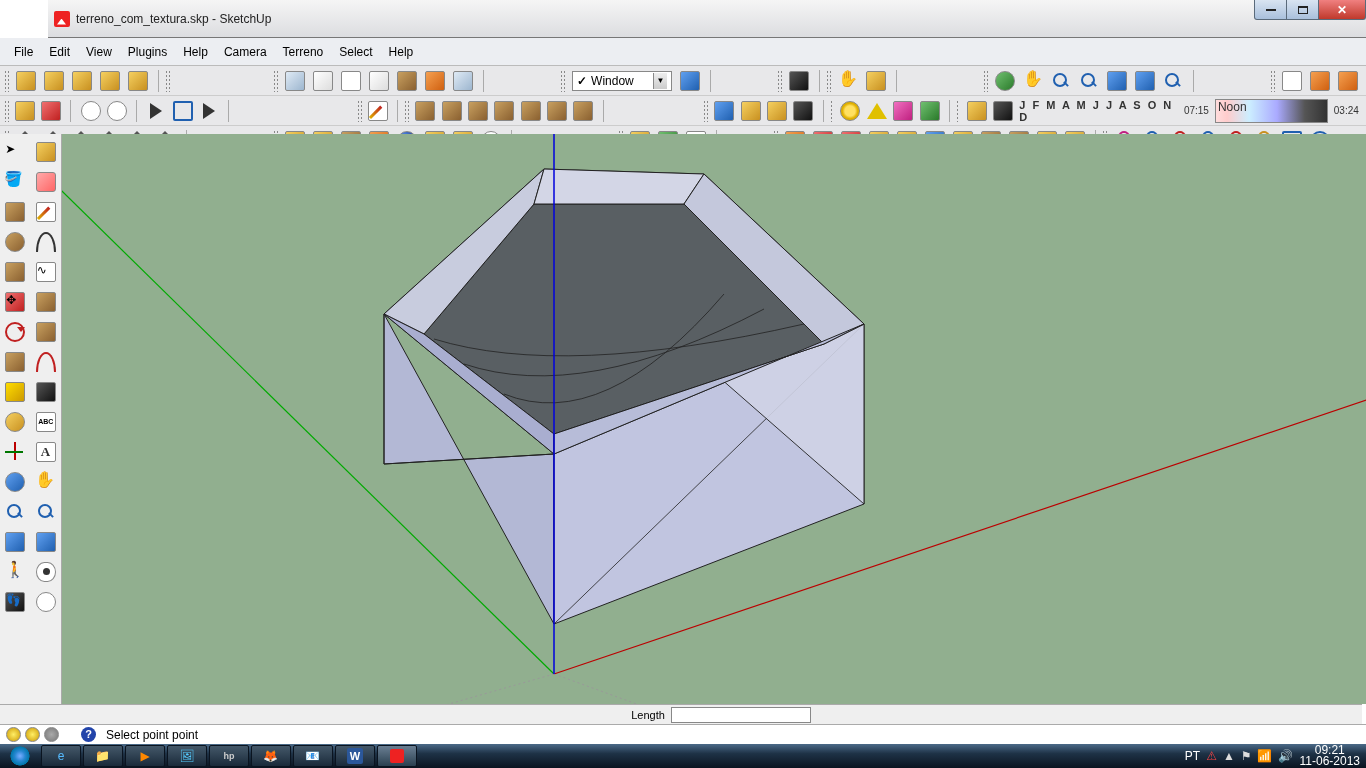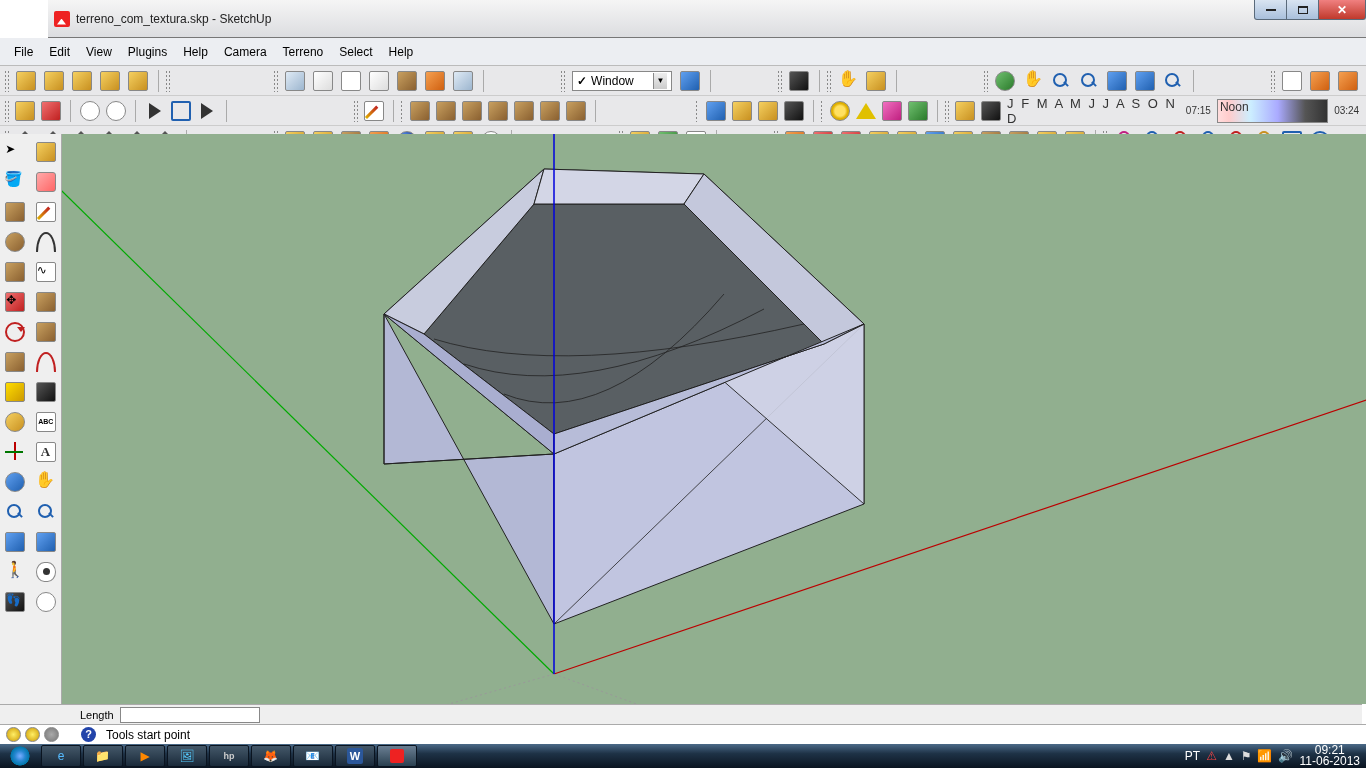--- a/index.html
+++ b/index.html
@@ -74,38 +74,38 @@
 .ico.axis{background:none;border:none;}
 .ico.axis::before{content:"";position:absolute;left:9px;top:0;width:2px;height:18px;background:#b00;}
 .ico.axis::after{content:"";position:absolute;left:0;top:9px;width:18px;height:2px;background:#070;}
 .ico.rot{border-radius:50%;background:none;border:2px solid #c02020;}
 .ico.rot::after{content:"";position:absolute;right:-2px;top:3px;border-left:4px solid transparent;border-right:4px solid transparent;border-top:5px solid #c02020;}
 .ico.txt{background:#fff;}
 .ico.txt::after{content:"A";position:absolute;left:4px;top:1px;font-weight:bold;color:#333;font-size:13px;font-family:Georgia,serif;}
 
 
 .time-bar { height: 24px; width: 120px; background: linear-gradient(to right,#fdd 0%,#fcc 10%,#cef 30%,#aaf 55%,#555 80%,#333 100%); border:1px solid #888; margin:0 3px; font-size:9px; padding-left:2px; color:#333;}
-.month-bar { font-size: 13px; letter-spacing: 2px; color:#333; padding:0 3px;}
+.month-bar { font-size: 11px; letter-spacing: 2px; color:#333; padding:0 3px;font-weight:bold;}
 .time-val { font-size: 10px; color:#333;padding:0 3px;}
 
 
 .layer-dd { width: 100px; height: 20px; border:1px solid #888; background:#fff; display:flex;align-items:center;padding:0 4px;margin:0 4px;}
 .layer-dd .chk{margin-right:4px;font-weight:bold;}
 .layer-dd .cb{margin-left:auto;width:14px;height:16px;background:linear-gradient(#eee,#ccc);border-left:1px solid #888;display:flex;align-items:center;justify-content:center;font-size:8px;}
 
 
 .workspace { position: absolute; left: 0; top: 134px; right: 0; bottom: 64px; display: flex; background:#fff;}
 .left-tools { width: 62px; background: #efefef; border-right:1px solid #aaa; padding-top:4px;}
 .left-tools .row{display:flex;justify-content:space-around;margin-bottom:2px;}
 .left-tools .tb-btn{width:28px;height:28px;}
 .viewport { flex:1; position:relative; background:#91af8f; overflow:hidden;}
 .viewport svg{position:absolute;left:0;top:0;width:100%;height:100%;}
 
 
-.bottom-strip{ position:absolute; left:0; right:4px; bottom:44px; height:20px; background:#efefef; border-top:1px solid #aaa;display:flex;align-items:center;padding-left:80px;}
+.bottom-strip{ position:absolute; left:0; right:4px; bottom:44px; height:20px; background:#efefef; border-top:1px solid #aaa;display:flex;align-items:center;padding-left:80px;justify-content:center;}
 .bottom-strip .lbl{font-size:11px;margin-right:6px;}
 .bottom-strip input{width:140px;height:16px;border:1px solid #888;padding:0 2px;font-size:11px;}
 
 
 .status-bar{position:absolute;left:0;right:0;bottom:24px;height:20px;background:#fff;border-top:1px solid #aaa;display:flex;align-items:center;padding-left:6px;gap:4px;}
 .status-bar .bulb{width:15px;height:15px;border-radius:50%;border:1px solid #888;}
 .status-bar .bulb.y{background:radial-gradient(circle,#fe6,#c90);}
 .status-bar .bulb.g{background:radial-gradient(circle,#aaa,#777);}
 .status-bar .q{width:15px;height:15px;border-radius:50%;background:#24a;color:#fff;font-size:11px;font-weight:bold;text-align:center;line-height:15px;margin-left:18px;}
 .status-bar .msg{margin-left:6px;}
@@ -650,21 +650,21 @@
 <div class="bottom-strip">
   <span class="lbl">Length</span>
   <input type="text" value="" style="">
 </div>
 
 <div class="status-bar">
   <div class="bulb y"></div>
   <div class="bulb y"></div>
   <div class="bulb g"></div>
   <div class="q">?</div>
-  <span class="msg">Tools start point</span>
+  <span class="msg">Select point point</span>
 </div>
 
 <div class="taskbar">
   <div class="start"></div>
   <div class="titem">
       <span style="color:#5bf">e</span>
     </div>
   <div class="titem">
       <span>📁</span>
     </div>

